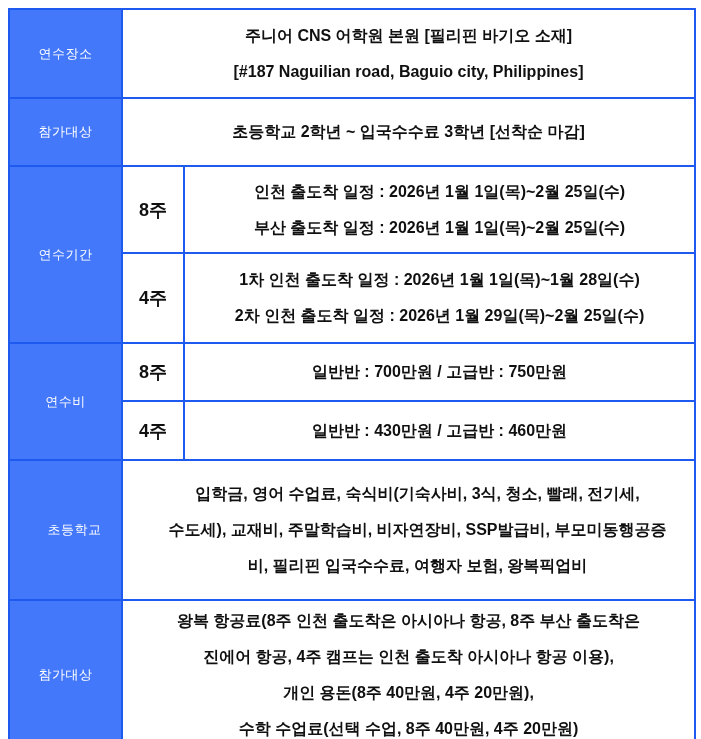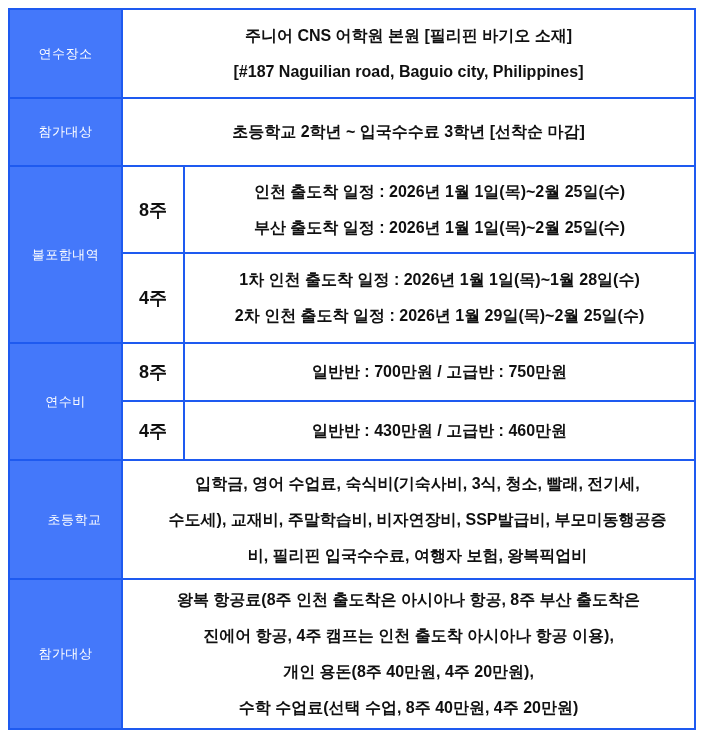--- a/index.html
+++ b/index.html
@@ -56,21 +56,21 @@
     white-space:pre-line;
     background:#ffffff;
   }
   
   tr.r1 td{height:89px;}
   tr.r2 td{height:68px;}
   tr.r3 td{height:87px;}
   tr.r4 td{height:90px;}
   tr.r5 td{height:58px;}
   tr.r6 td{height:59px;}
-  tr.r7 td{height:119px;padding-left:24px;}
+  tr.r7 td{height:140px;padding-left:24px;}
   tr.r8 td{height:141px;}
 </style>
 </head>
 <body>
 
 <div class="page">
   <table class="info-table">
     <colgroup>
       <col style="width:113px">
       <col style="width:62px">
@@ -80,21 +80,21 @@
       <tr class="r1">
         <td class="row-header">연수장소</td>
         <td class="content" colspan="2">주니어 CNS 어학원 본원 [필리핀 바기오 소재]
 [#187 Naguilian road, Baguio city, Philippines]</td>
       </tr>
       <tr class="r2">
         <td class="row-header">참가대상</td>
         <td class="content" colspan="2">초등학교 2학년 ~ 입국수수료 3학년 [선착순 마감]</td>
       </tr>
       <tr class="r3">
-        <td class="row-header" rowspan="2">불포함내역</td>
+        <td class="row-header" rowspan="2">연수기간</td>
         <td class="duration">8주</td>
         <td class="content">인천 출도착 일정 : 2026년 1월 1일(목)~2월 25일(수)
 부산 출도착 일정 : 2026년 1월 1일(목)~2월 25일(수)</td>
       </tr>
       <tr class="r4">
         <td class="duration">4주</td>
         <td class="content">1차 인천 출도착 일정 : 2026년 1월 1일(목)~1월 28일(수)
 2차 인천 출도착 일정 : 2026년 1월 29일(목)~2월 25일(수)</td>
       </tr>
       <tr class="r5">

